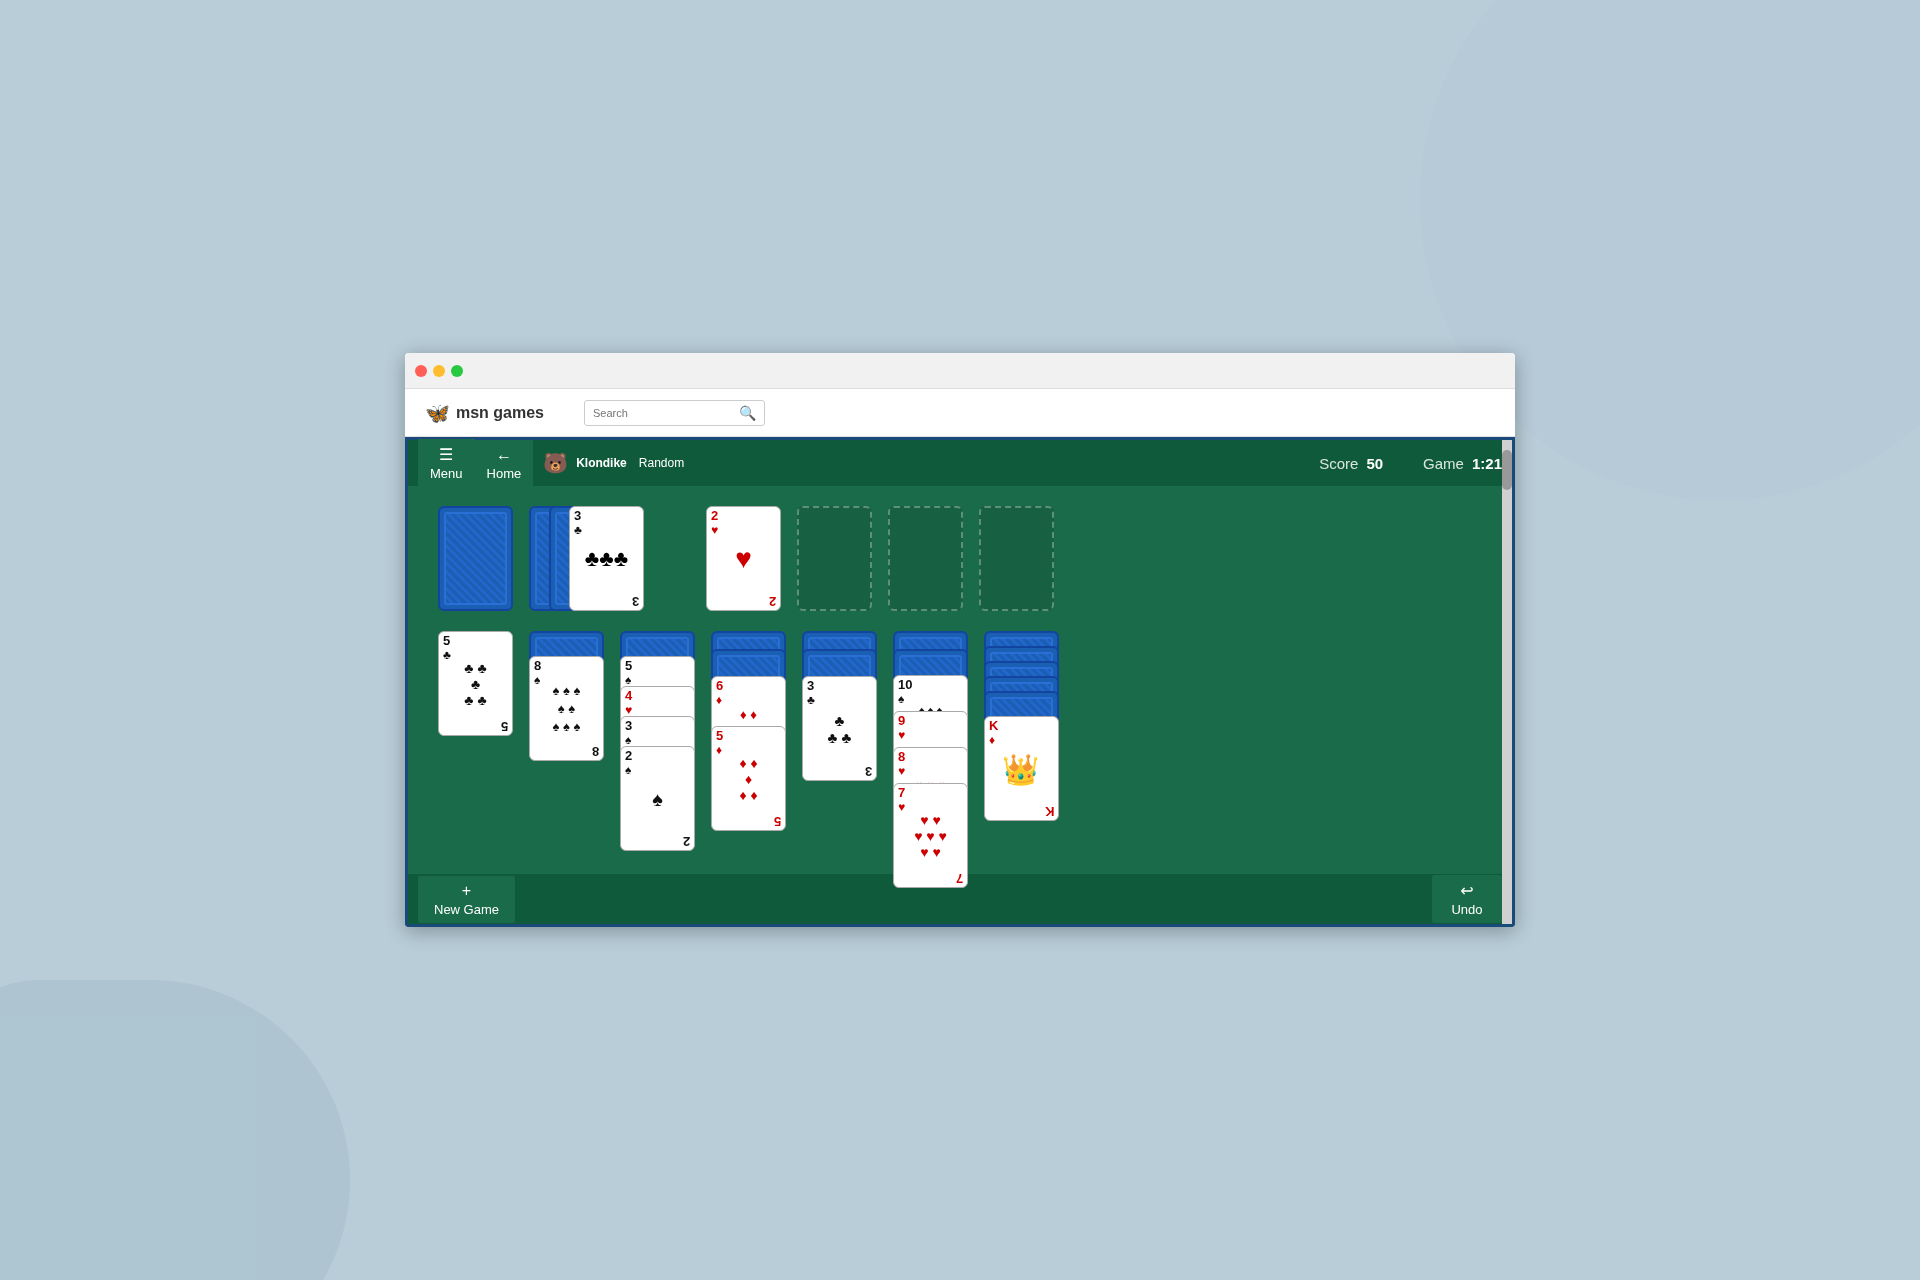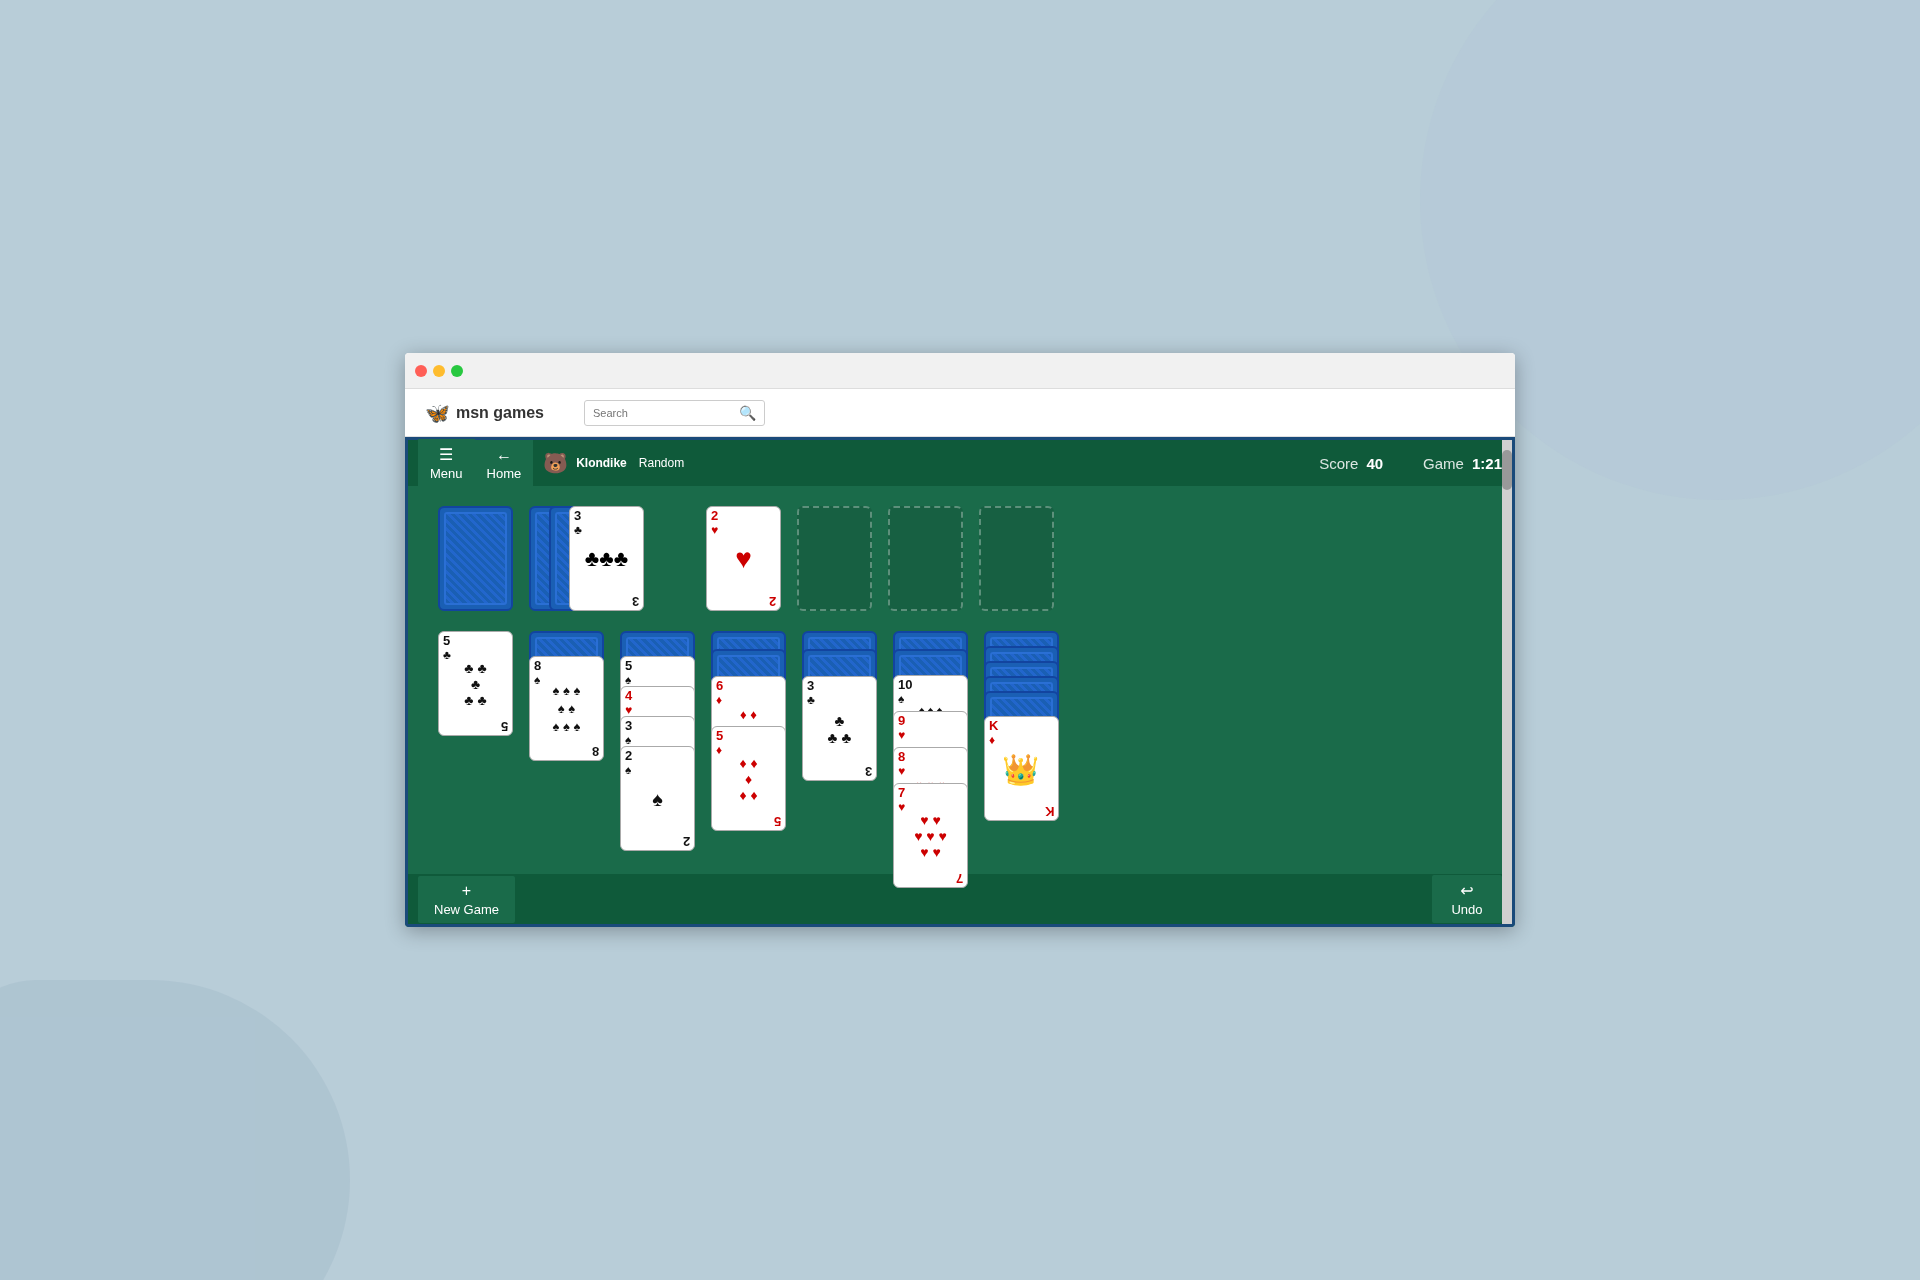--- a/index.html
+++ b/index.html
@@ -343,21 +343,21 @@
 
       <div class="game-title">
         <span class="bear-icon">🐻</span>
         <span class="game-name">Klondike</span>
         <span class="game-mode">Random</span>
       </div>
 
       <div class="game-stats">
         <div class="stat-item">
           <span class="stat-label">Score</span>
-          <span class="stat-value">40</span>
+          <span class="stat-value">50</span>
         </div>
         <div class="stat-item">
           <span class="stat-label">Game</span>
           <span class="stat-value">1:21</span>
         </div>
       </div>
     </div>
 
     <div class="card-table">
 

